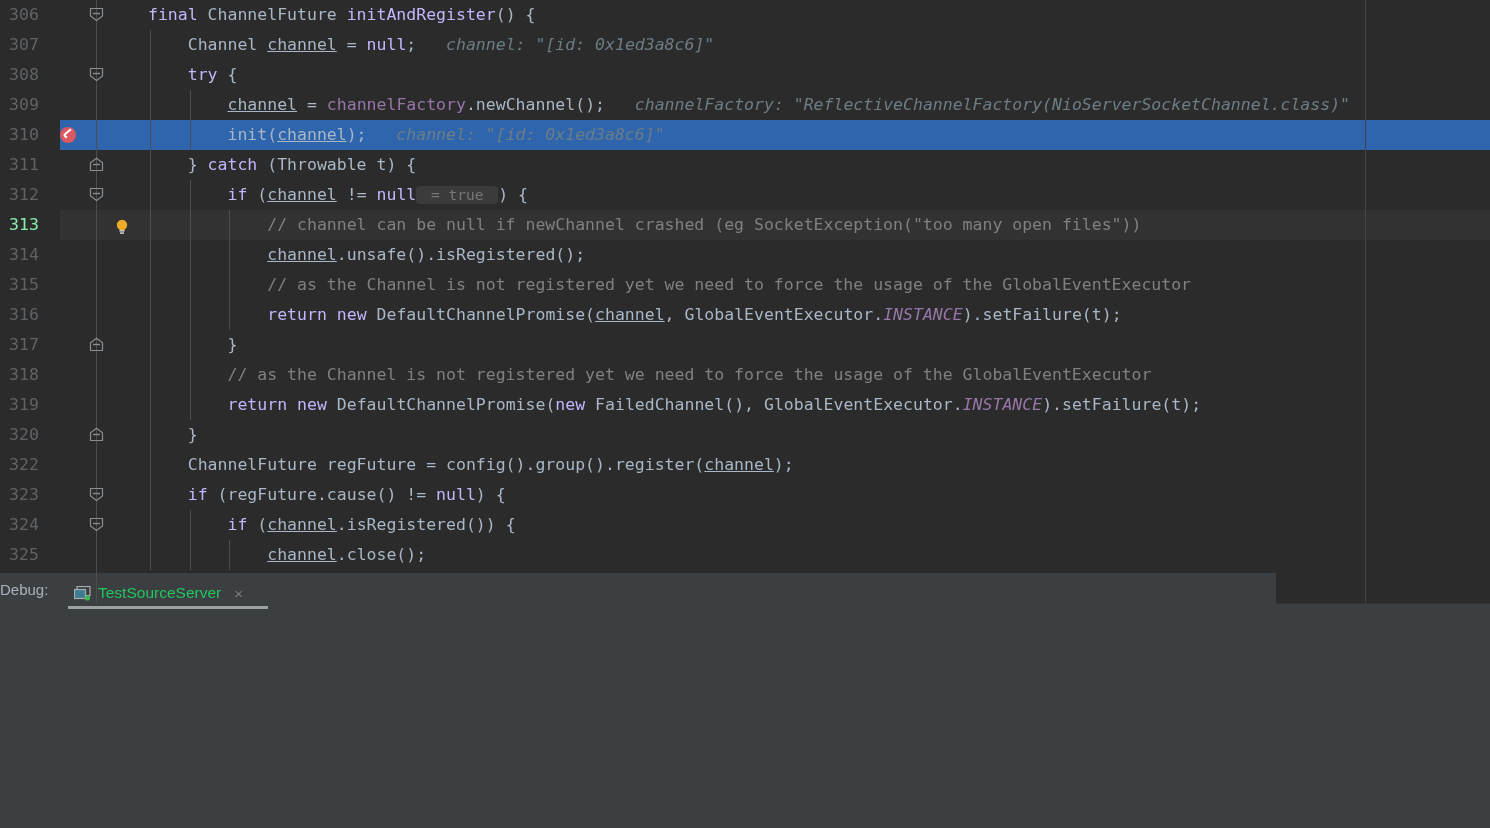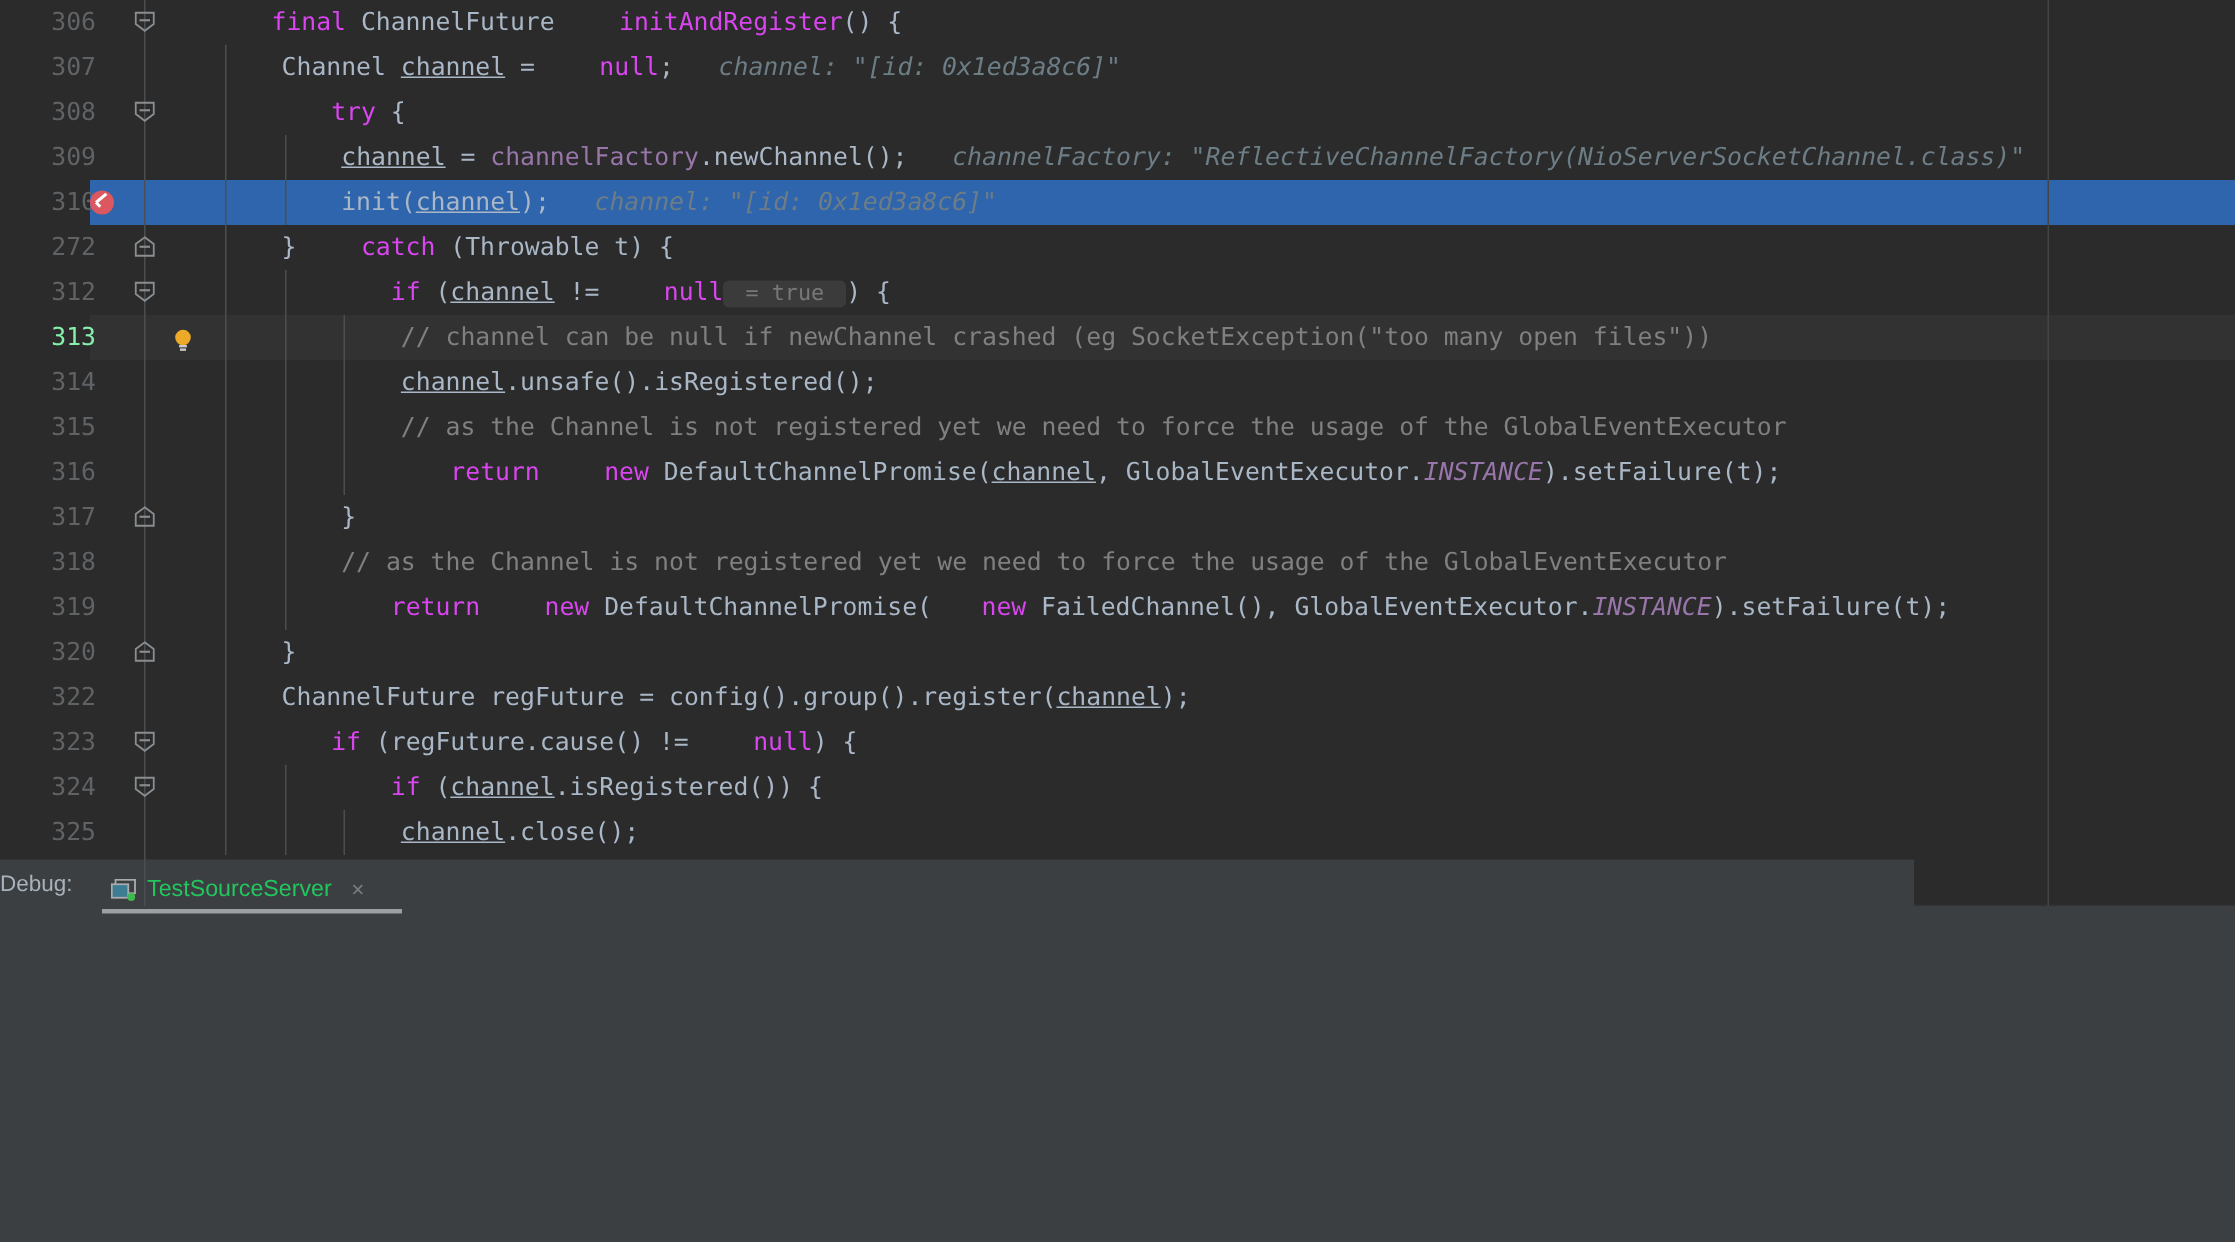--- a/index.html
+++ b/index.html
@@ -21,22 +21,22 @@
     position: relative; height: 30px; line-height: 30px;
     white-space: pre; font-family: "DejaVu Sans Mono", monospace; font-size: 16.5px;
   }
   .row.caret .rowbg-full { background: #323232; }
   .row.exec .rowbg-full { background: #2f65ad; }
   .rowbg-full { position: absolute; left: 60px; top: 0; right: 0; height: 30px; }
   .rowbg-gut  { position: absolute; left: 0;  top: 0; width: 60px; height: 30px; }
   .row.exec .rowbg-gut { background: transparent; }
 
   .lnum {
-    position: absolute; left: 16px; top: 0; width: 48px; height: 30px;
-    text-align: right; color: #606366;
+    position: absolute; left: 0; top: 0; width: 48px; height: 30px;
+    text-align: center; color: #606366;
     font-family: "DejaVu Sans Mono", monospace; font-size: 16.5px;
   }
   .row.caret .lnum { color: #86efac; }
 
   
   .gut-line {
     position: absolute; left: 96px; top: 0; width: 1px; height: 604px;
     background: #4b4e50; z-index: 1;
   }
   
@@ -59,21 +59,21 @@
     background: #fff; transform: rotate(45deg); transform-origin: left center;
   }
   
   .bulb { position: absolute; left: 113px; top: 6px; width: 18px; height: 18px; z-index: 4; }
 
   
   .code {
     position: absolute; left: 148px; top: 0; height: 30px; z-index: 2;
     color: #a9b7c6;
   }
-  .kw   { color: #d946ef; margin-left: 33px; }
+  .kw   { color: #c4b5fd; }
   .cmt  { color: #808080; }
   .fld  { color: #9876aa; }
   .stat { color: #9876aa; font-style: italic; }
   .loc  { color: #a9b7c6; text-decoration: underline; }
   .hint { color: #6d7d86; font-style: italic; }
   .badge {
     color: #787878; background: #3b3b3b; border-radius: 4px;
     padding: 1px 6px; font-size: 14.5px; font-style: normal;
   }
   
@@ -122,21 +122,21 @@
               <path d="M1.5 1.5h12v7.5l-6 4.5-6-4.5z" fill="none" stroke="#8a8e91" stroke-width="1.2"></path>
               <rect x="4" y="5.8" width="7" height="1.4" fill="#8a8e91"></rect>
             </svg></div><div class="code"><span class="kw">final </span><span>ChannelFuture </span><span class="kw">initAndRegister</span><span>() {</span></div></div>
         <div class="row"><div class="rowbg-gut"></div><div class="rowbg-full"></div><div class="lnum">307</div><div class="ind" style="left: 150px;"></div><div class="code"><span>    Channel </span><span class="loc">channel</span><span> = </span><span class="kw">null</span><span>;</span><span class="hint">   channel: "[id: 0x1ed3a8c6]"</span></div></div>
         <div class="row"><div class="rowbg-gut"></div><div class="rowbg-full"></div><div class="lnum">308</div><div class="fold" style="top: 7px;"><svg width="15" height="15" viewBox="0 0 15 15">
               <path d="M1.5 1.5h12v7.5l-6 4.5-6-4.5z" fill="none" stroke="#8a8e91" stroke-width="1.2"></path>
               <rect x="4" y="5.8" width="7" height="1.4" fill="#8a8e91"></rect>
             </svg></div><div class="ind" style="left: 150px;"></div><div class="code"><span>    </span><span class="kw">try</span><span> {</span></div></div>
         <div class="row"><div class="rowbg-gut"></div><div class="rowbg-full"></div><div class="lnum">309</div><div class="ind" style="left: 150px;"></div><div class="ind" style="left: 189.68px;"></div><div class="code"><span>        </span><span class="loc">channel</span><span> = </span><span class="fld">channelFactory</span><span>.newChannel();</span><span class="hint">   channelFactory: "ReflectiveChannelFactory(NioServerSocketChannel.class)"</span></div></div>
         <div class="row exec"><div class="rowbg-gut"></div><div class="rowbg-full"></div><div class="lnum">310</div><div class="bp"></div><div class="ind" style="left: 150px;"></div><div class="ind" style="left: 189.68px;"></div><div class="code"><span>        init(</span><span class="loc">channel</span><span>);</span><span class="hint">   channel: "[id: 0x1ed3a8c6]"</span></div></div>
-        <div class="row"><div class="rowbg-gut"></div><div class="rowbg-full"></div><div class="lnum">272</div><div class="fold" style="top: 7px;"><svg width="15" height="15" viewBox="0 0 15 15">
+        <div class="row"><div class="rowbg-gut"></div><div class="rowbg-full"></div><div class="lnum">311</div><div class="fold" style="top: 7px;"><svg width="15" height="15" viewBox="0 0 15 15">
               <path d="M7.5 1.2l6 4.5v7.8h-12V5.7z" fill="none" stroke="#8a8e91" stroke-width="1.2"></path>
               <rect x="4" y="6.8" width="7" height="1.4" fill="#8a8e91"></rect>
             </svg></div><div class="ind" style="left: 150px;"></div><div class="code"><span>    } </span><span class="kw">catch</span><span> (Throwable t) {</span></div></div>
         <div class="row"><div class="rowbg-gut"></div><div class="rowbg-full"></div><div class="lnum">312</div><div class="fold" style="top: 7px;"><svg width="15" height="15" viewBox="0 0 15 15">
               <path d="M1.5 1.5h12v7.5l-6 4.5-6-4.5z" fill="none" stroke="#8a8e91" stroke-width="1.2"></path>
               <rect x="4" y="5.8" width="7" height="1.4" fill="#8a8e91"></rect>
             </svg></div><div class="ind" style="left: 150px;"></div><div class="ind" style="left: 189.68px;"></div><div class="code"><span>        </span><span class="kw">if</span><span> (</span><span class="loc">channel</span><span> != </span><span class="kw">null</span><span class="badge"> = true </span><span>) {</span></div></div>
         <div class="row caret"><div class="rowbg-gut"></div><div class="rowbg-full"></div><div class="lnum">313</div><div class="bulb"><svg width="18" height="18" viewBox="0 0 18 18">
               <circle cx="9" cy="7" r="5.2" fill="#edaa28"></circle>
               <rect x="6.4" y="12" width="5.2" height="1.6" fill="#c9c9c9"></rect>

